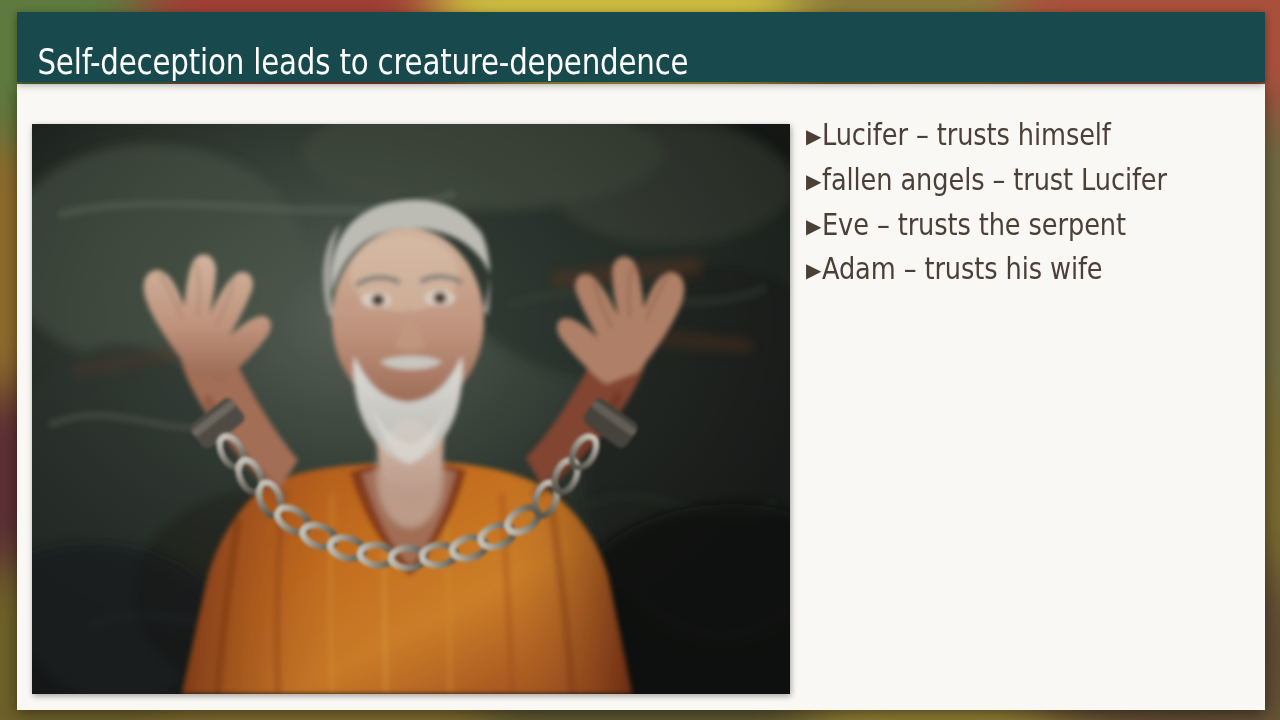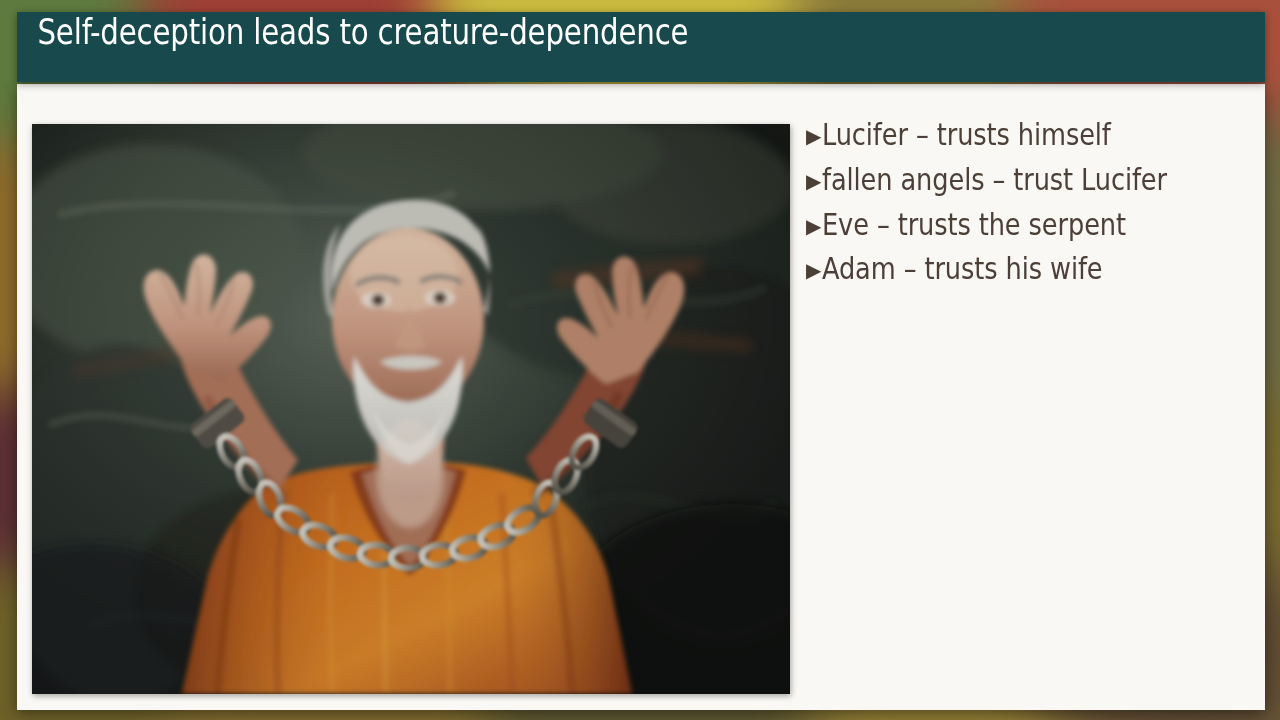--- a/index.html
+++ b/index.html
@@ -44,21 +44,21 @@
   
   .title-bar {
     position: absolute;
     left: 17px;
     top: 12px;
     width: 1248px;
     height: 70px;
     background: #17494d;
     box-shadow: 0 2px 8px rgba(0,0,0,0.40);
     display: flex;
-    align-items: flex-start;
+    align-items: flex-end;
     z-index: 3;
   }
   .title-text {
     color: #ffffff;
     font-family: "DejaVu Sans Condensed", "Liberation Sans Narrow", "Liberation Sans", sans-serif;
     font-size: 35px;
     font-weight: 400;
     letter-spacing: -0.2px;
     padding-left: 22px;
     white-space: nowrap;

